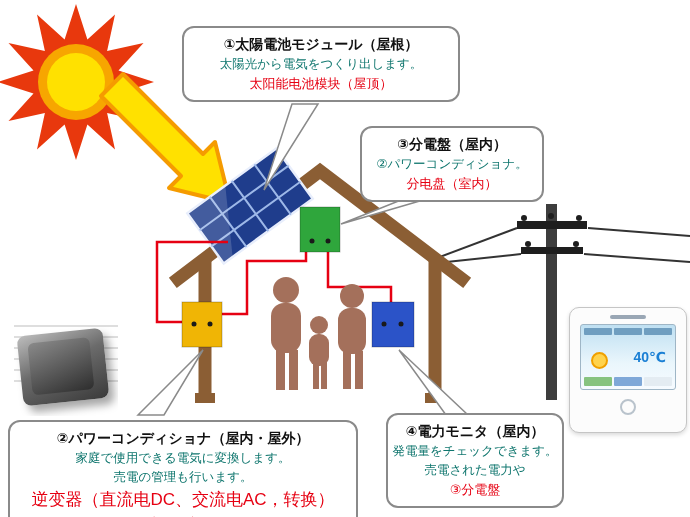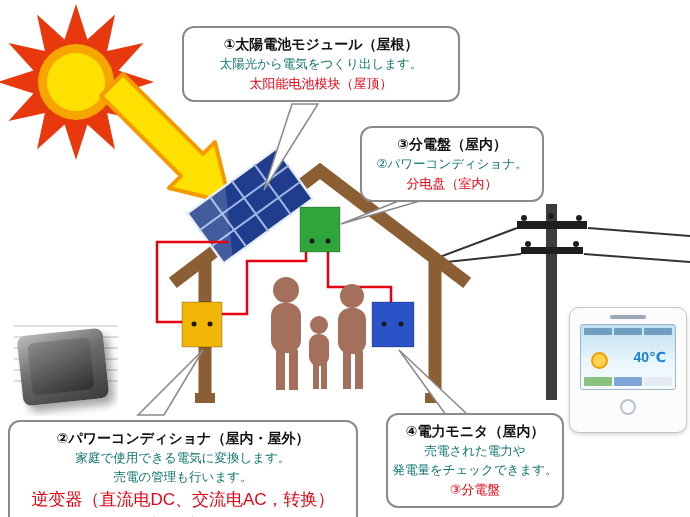--- a/index.html
+++ b/index.html
@@ -201,18 +201,18 @@
 
   <div class="callout" id="callout-conditioner">
     <div class="c-title">②パワーコンディショナ（屋内・屋外）</div>
     <div class="c-desc">家庭で使用できる電気に変換します。</div>
     <div class="c-desc">売電の管理も行います。</div>
     <div class="c-red small">逆变器（直流电DC、交流电AC，转换）（室内/室外）</div>
   </div>
 
   <div class="callout" id="callout-monitor">
     <div class="c-title">④電力モニタ（屋内）</div>
+    <div class="c-desc">発電量をチェックできます。</div>
     <div class="c-desc">売電された電力や</div>
-    <div class="c-desc">発電量をチェックできます。</div>
     <div class="c-red">③分電盤</div>
   </div>
 
 </div>
 
 </body></html>

